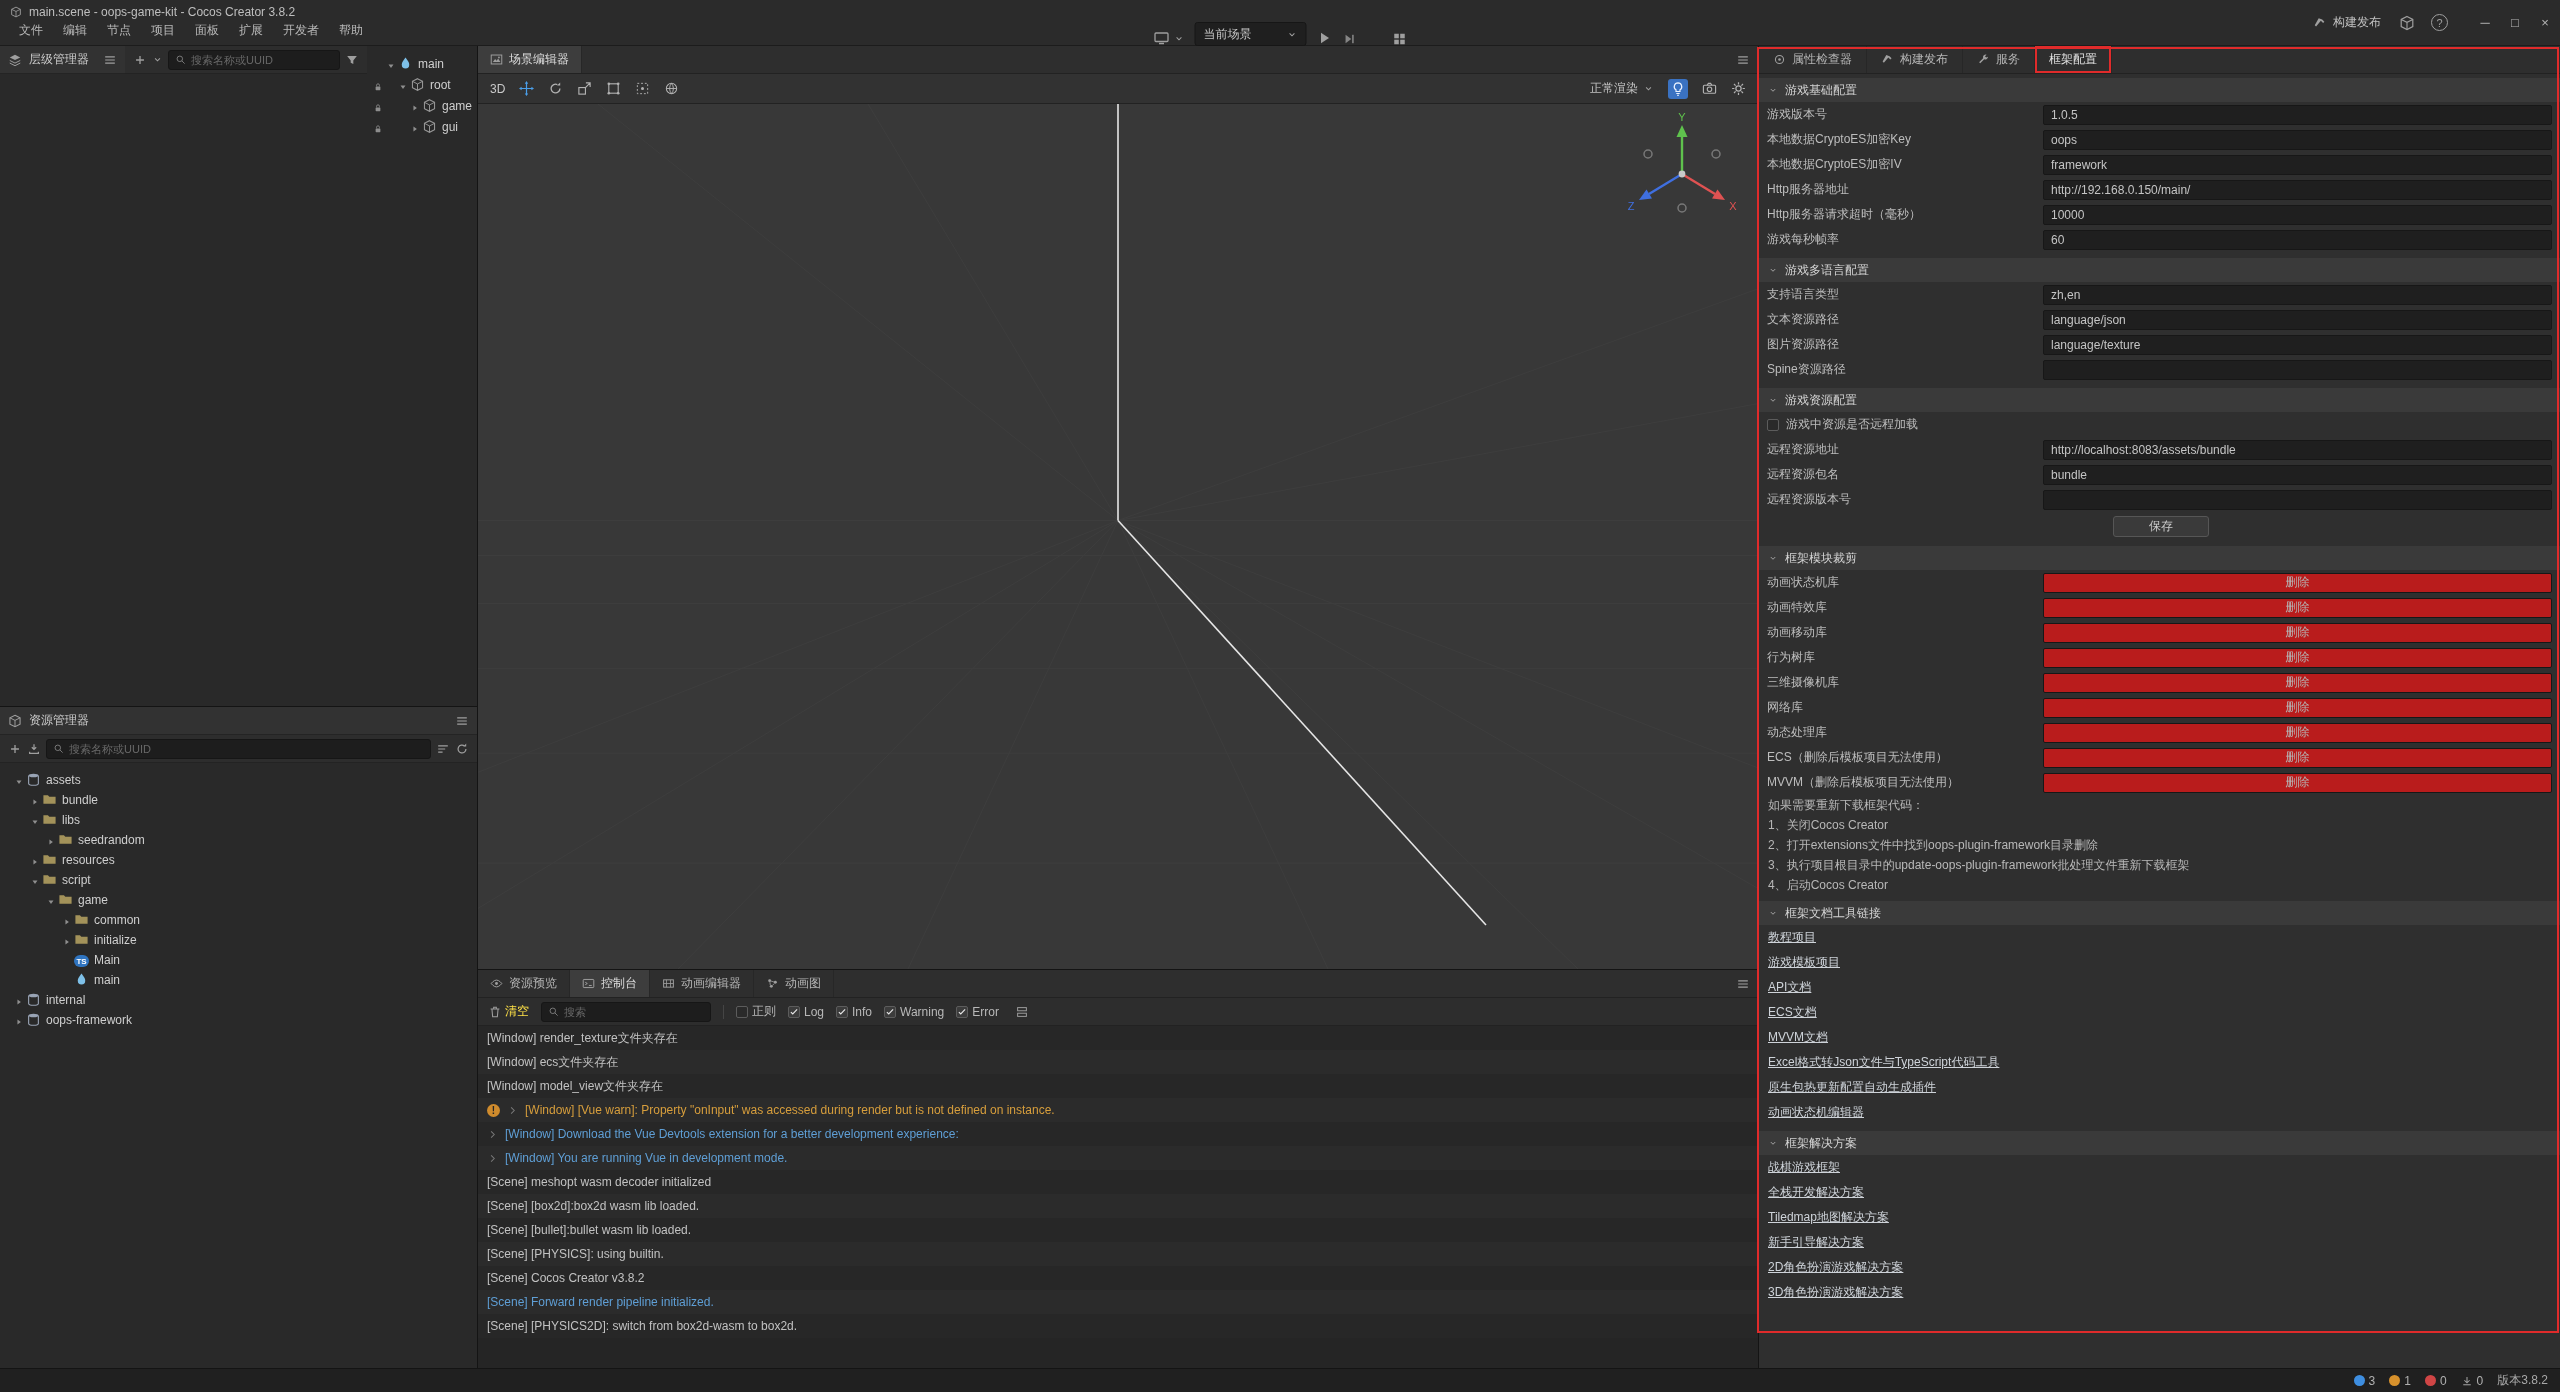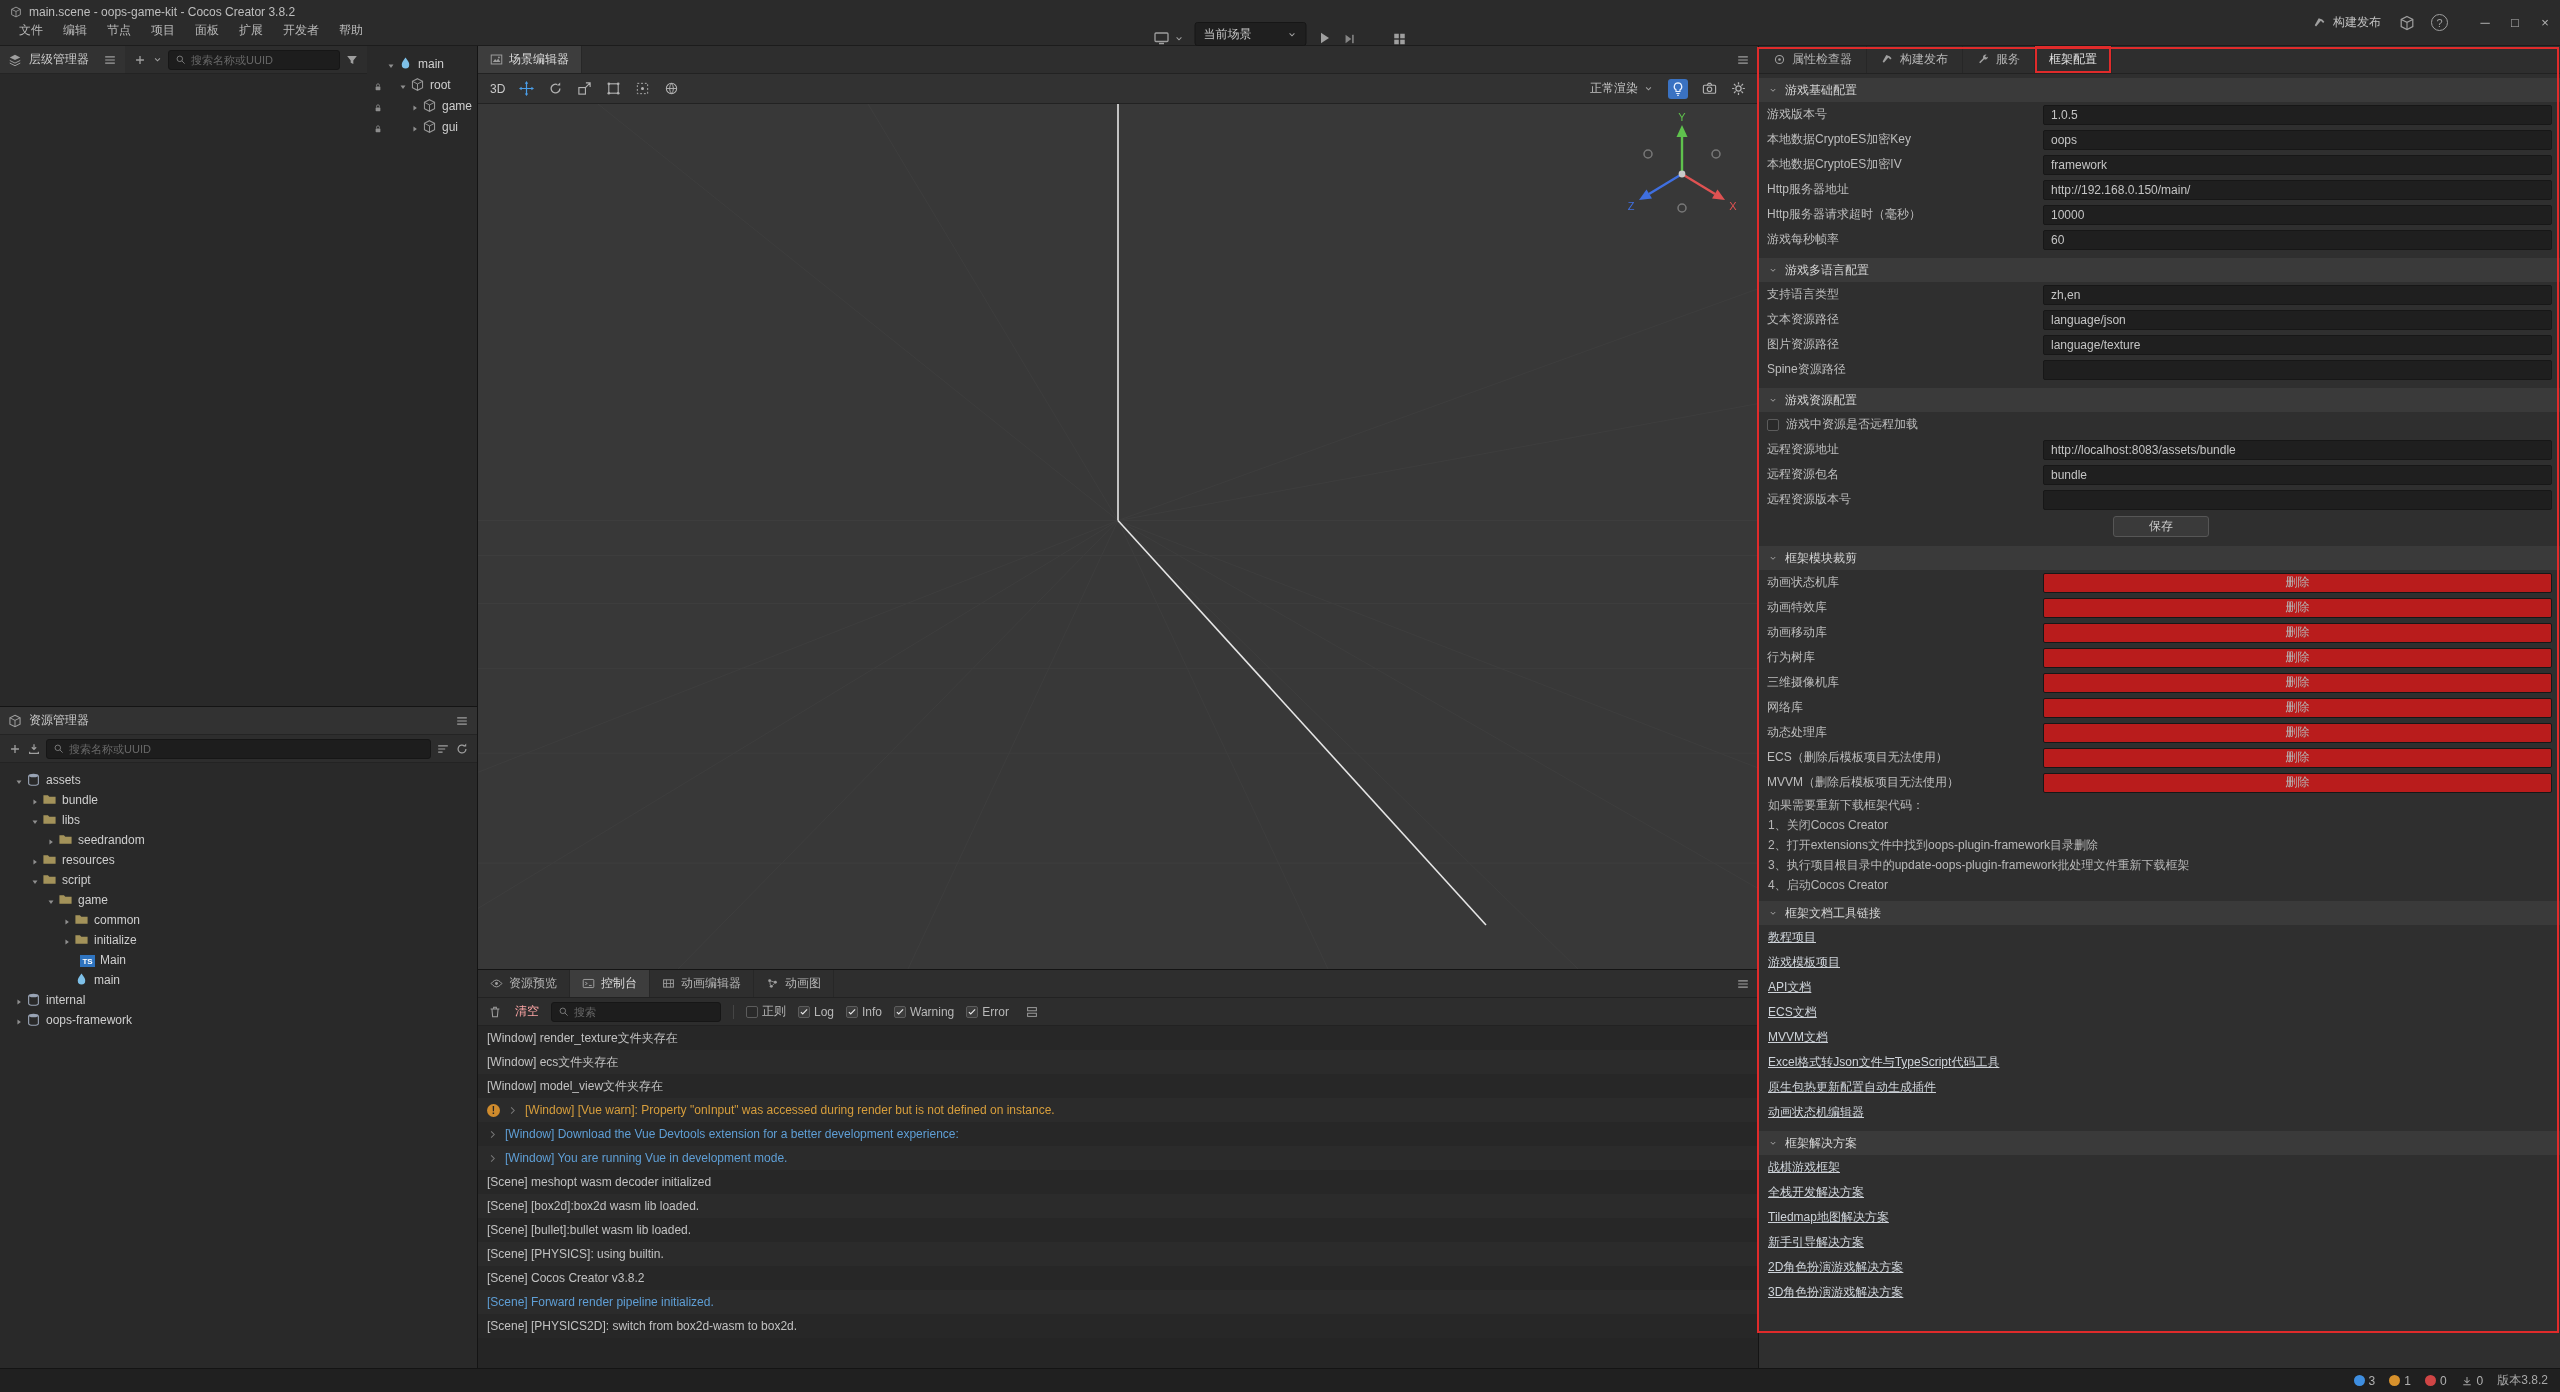--- a/index.html
+++ b/index.html
@@ -51,22 +51,22 @@
   .tree{flex:1;overflow:hidden;padding-top:4px}
   .tree-row{display:flex;align-items:flex-end;height:21px;padding-left:4px}
   #assets-tree .tree-row{height:20px;padding-left:12px}
   .gutter{width:13px;flex:none;display:flex;align-items:center;justify-content:center}
   .gutter .icn{width:10px;height:10px;color:#8d8d8d}
   .arrow{width:13px;flex:none;display:flex;align-items:center;justify-content:center;color:#8f8f8f}
   .arrow .icn{width:10px;height:10px;color:#8f8f8f}
   .node-icn{width:15px;height:15px;flex:none;display:inline-flex;margin-left:1px}
   .node-icn svg{width:100%;height:100%}
   .ic-folder{color:#a3925a}.ic-db{color:#98a3b4}.ic-cube{color:#9a9a9a}.ic-scene{color:#7ec0e8}
-  .ts-badge{width:15px;height:12px;flex:none;background:#2f74c0;color:#fff;border-radius:0;font-size:8px;font-weight:bold;
-            display:inline-flex;align-items:center;justify-content:center;margin-left:7px}
+  .ts-badge{width:15px;height:12px;flex:none;background:#2f74c0;color:#fff;border-radius:6px;font-size:8px;font-weight:bold;
+            display:inline-flex;align-items:center;justify-content:center;margin-left:1px}
   .tree-label{margin-left:5px;font-size:12px;color:#cfcfcf;white-space:nowrap}
 
   
   #scene-panel{height:924px;display:flex;flex-direction:column;border-bottom:1px solid #141414}
   .tab-row{height:28px;background:#2e2e2e;border-bottom:1px solid #222;display:flex;align-items:stretch;flex:none}
   .tabs-wrap{display:flex;align-items:stretch}
   .tab{display:flex;align-items:center;gap:6px;padding:0 12px;font-size:12px;color:#b5b5b5;border-right:1px solid #272727}
   .tab.active{background:#3d3d3d;color:#dedede}
   .tab .icn{width:13px;height:13px}
   .tab-row-end{display:flex;align-items:center;padding:0 8px}
@@ -76,21 +76,21 @@
   .tool-active{color:#4a9ee8}
   .render-select{display:flex;align-items:center;gap:5px;font-size:12px;color:#c0c0c0}
   .bulb-active{background:#3a72c2;border-radius:3px;padding:2px;color:#eaf2ff;width:20px;height:20px}
   .canvas{flex:1;position:relative;background:#383838;overflow:hidden}
   .scene-lines{position:absolute;inset:0;width:100%;height:100%}
   .gizmo{position:absolute;left:1144px;top:8px;width:120px;height:120px}
 
   
   #console-panel{flex:1;min-height:0;display:flex;flex-direction:column}
   .console-toolbar{height:28px;background:#2d2d2d;border-bottom:1px solid #222;display:flex;align-items:center;gap:12px;padding:0 10px;flex:none}
-  .ctool{display:flex;align-items:center;gap:13px;font-size:12px;color:#fca5a5}
+  .ctool{display:flex;align-items:center;gap:3px;font-size:12px;color:#fde047}
   .vsep{width:1px;height:14px;background:#454545}
   .filter-item{display:flex;align-items:center;gap:4px;font-size:12px;color:#b8b8b8}
   .cbx{width:12px;height:12px;border:1px solid #5c5c5c;border-radius:2px;background:#2a2a2a;display:inline-flex;align-items:center;justify-content:center;color:#e8e8e8;flex:none}
   .cbx.checked{background:#3c3c3c}
   .cbx svg{width:10px;height:10px}
   .logs{flex:1;overflow:hidden;background:#252525}
   .log-row{height:24px;display:flex;align-items:center;gap:7px;padding:0 9px;font-size:12px;color:#c2c2c2}
   .log-row:nth-child(odd){background:#272727}
   .log-row:nth-child(even){background:#2b2b2b}
   .log-row.warn{color:#d79e3c}

